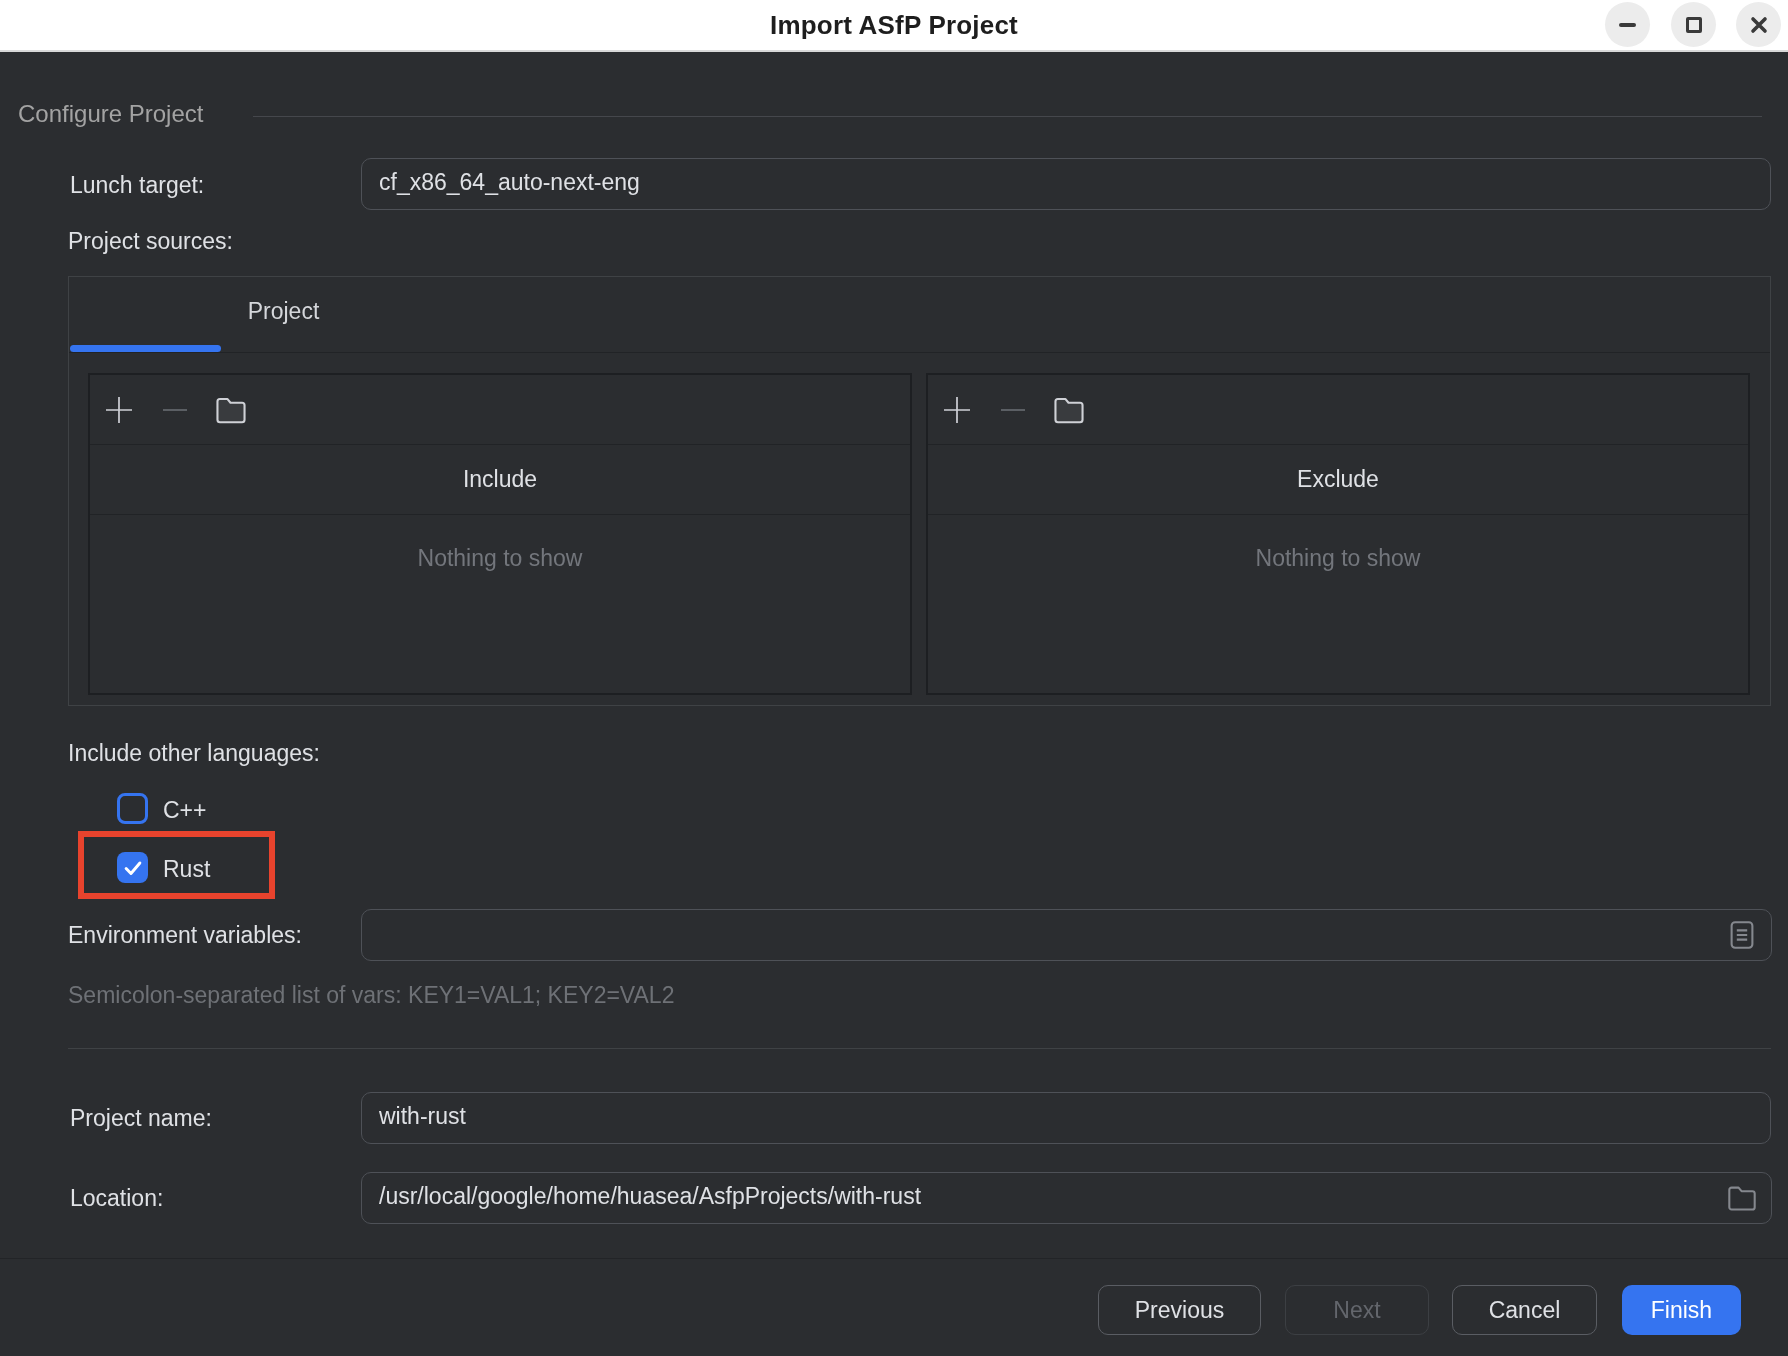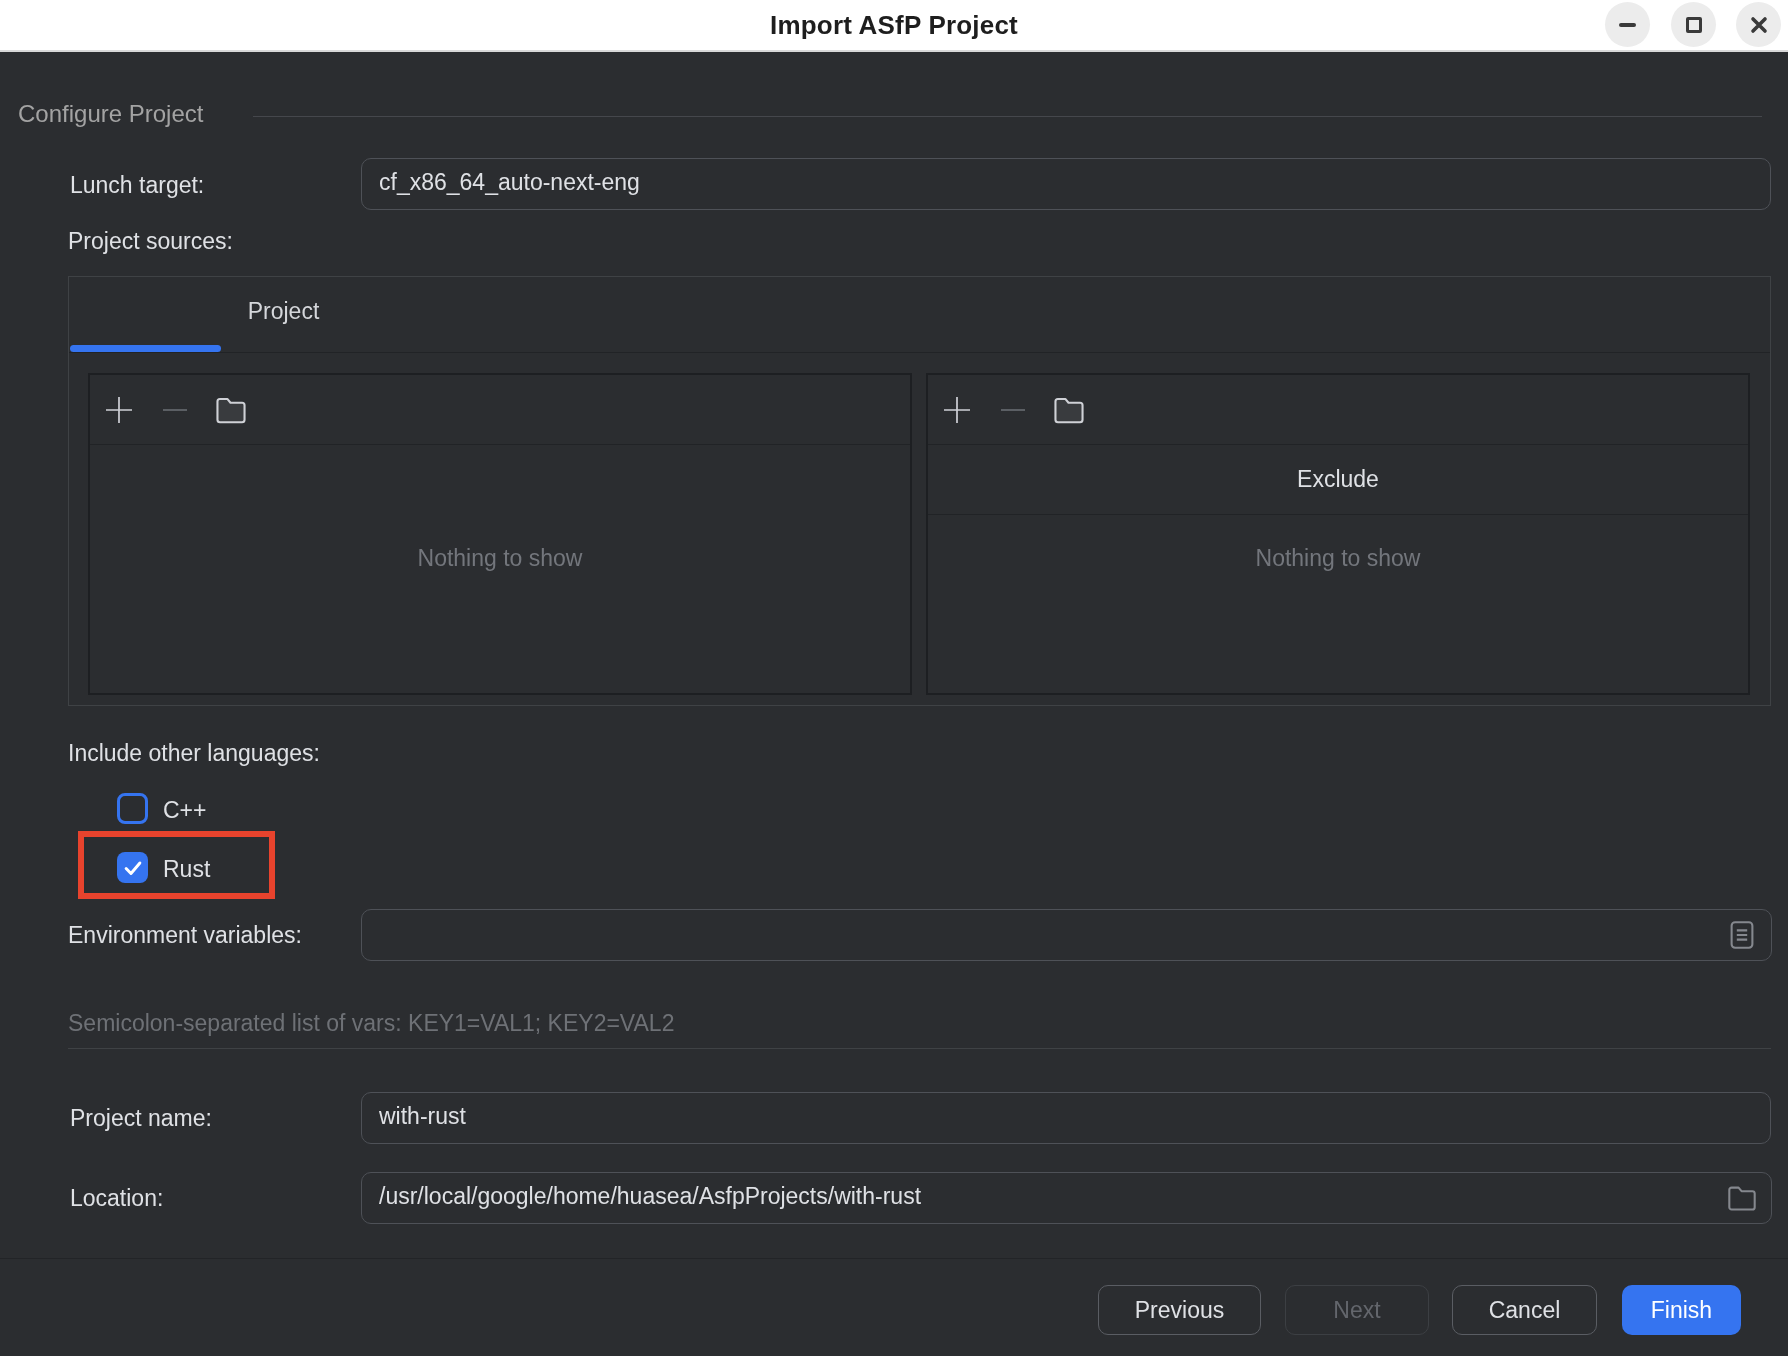--- a/index.html
+++ b/index.html
@@ -126,20 +126,21 @@
           <svg width="30" height="30" viewBox="0 0 30 30">
             <path d="M3 15 H27" stroke="#65686e" stroke-width="1.7" fill="none"></path>
           </svg>
         </button>
         <button class="tool-btn">
           <svg width="32" height="30" viewBox="0 0 26 24">
             <path d="M2 20 V5 a2 2 0 0 1 2-2 h6 l2.6 3.1 H22 a2 2 0 0 1 2 2 V20 a2 2 0 0 1-2 2 H4 a2 2 0 0 1-2-2 Z" fill="rgba(255,255,255,0.07)" stroke="#cfd1d6" stroke-width="1.7" stroke-linejoin="round"></path>
           </svg>
         </button>
       </div>
+      <div class="panel-header">Include</div>
       <div class="panel-empty">Nothing to show</div>
     </div>
 
     <div class="panel p1">
       <div class="panel-toolbar">
         <button class="tool-btn">
           <svg width="30" height="30" viewBox="0 0 30 30">
             <path d="M15 2 V28 M2 15 H28" stroke="#cfd1d6" stroke-width="1.7" fill="none"></path>
           </svg>
         </button>
@@ -173,21 +174,21 @@
   <div class="cbx-label" style="top:856px;">Rust</div>
 
   <div class="lbl" style="left:68px; top:922px;">Environment variables:</div>
   <input class="text-field" style="left: 361px; top: 909px; width: 1411px;" value="">
   <button class="field-icon-btn" style="left:1722px; top:915px;">
     <svg width="26" height="30" viewBox="0 0 22 26">
       <rect x="2" y="2" width="18" height="22" rx="3" fill="none" stroke="#85888e" stroke-width="1.8"></rect>
       <path d="M6.5 9 H15.5 M6.5 13 H15.5 M6.5 17 H15.5" stroke="#85888e" stroke-width="1.8"></path>
     </svg>
   </button>
-  <div class="lbl muted" style="left:68px; top:982px;margin-top:28px;">Semicolon-separated list of vars: KEY1=VAL1; KEY2=VAL2</div>
+  <div class="lbl muted" style="left:68px; top:982px;">Semicolon-separated list of vars: KEY1=VAL1; KEY2=VAL2</div>
 
   <div class="page-rule"></div>
 
   <div class="lbl" style="left:70px; top:1105px;text-align:right;">Project name:</div>
   <input class="text-field" style="left: 361px; top: 1092px; width: 1410px;" value="with-rust">
 
   <div class="lbl" style="left:70px; top:1185px;">Location:</div>
   <input class="text-field" style="left: 361px; top: 1172px; width: 1411px;" value="/usr/local/google/home/huasea/AsfpProjects/with-rust">
   <button class="field-icon-btn" style="left:1722px; top:1178px;">
     <svg width="30" height="28" viewBox="0 0 26 24">

